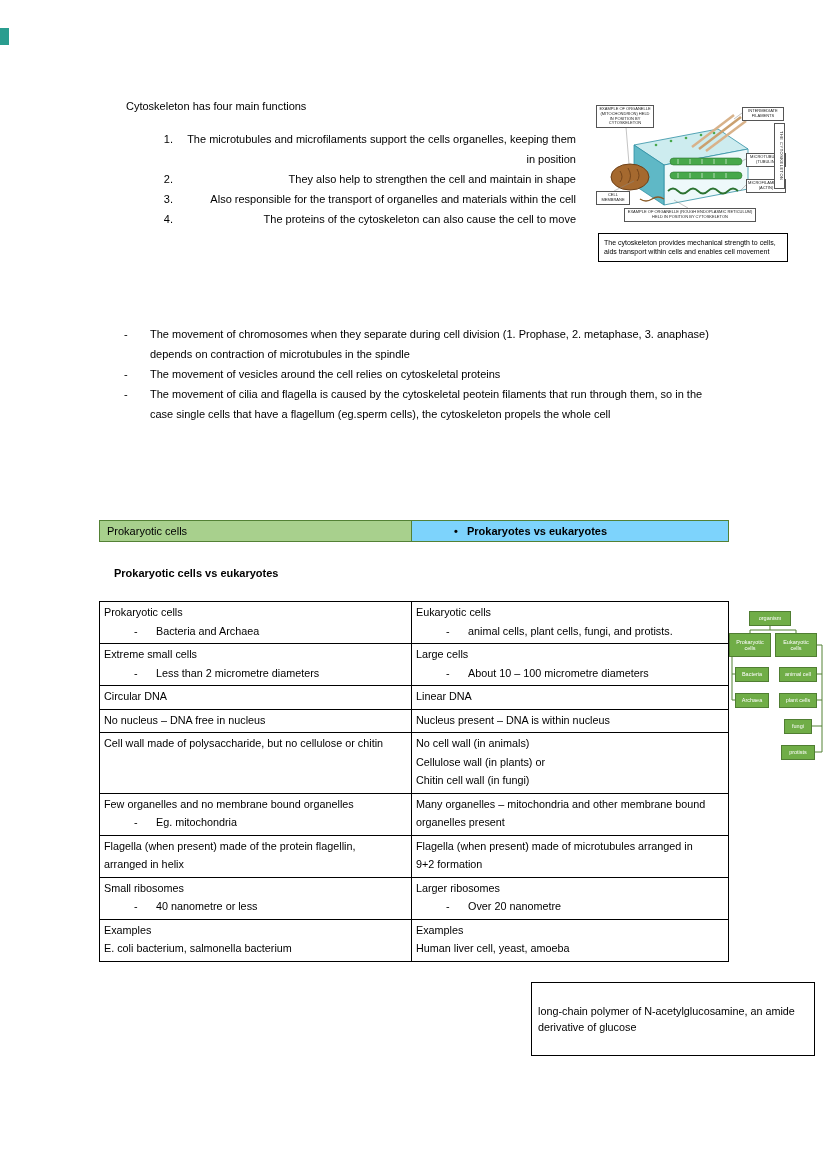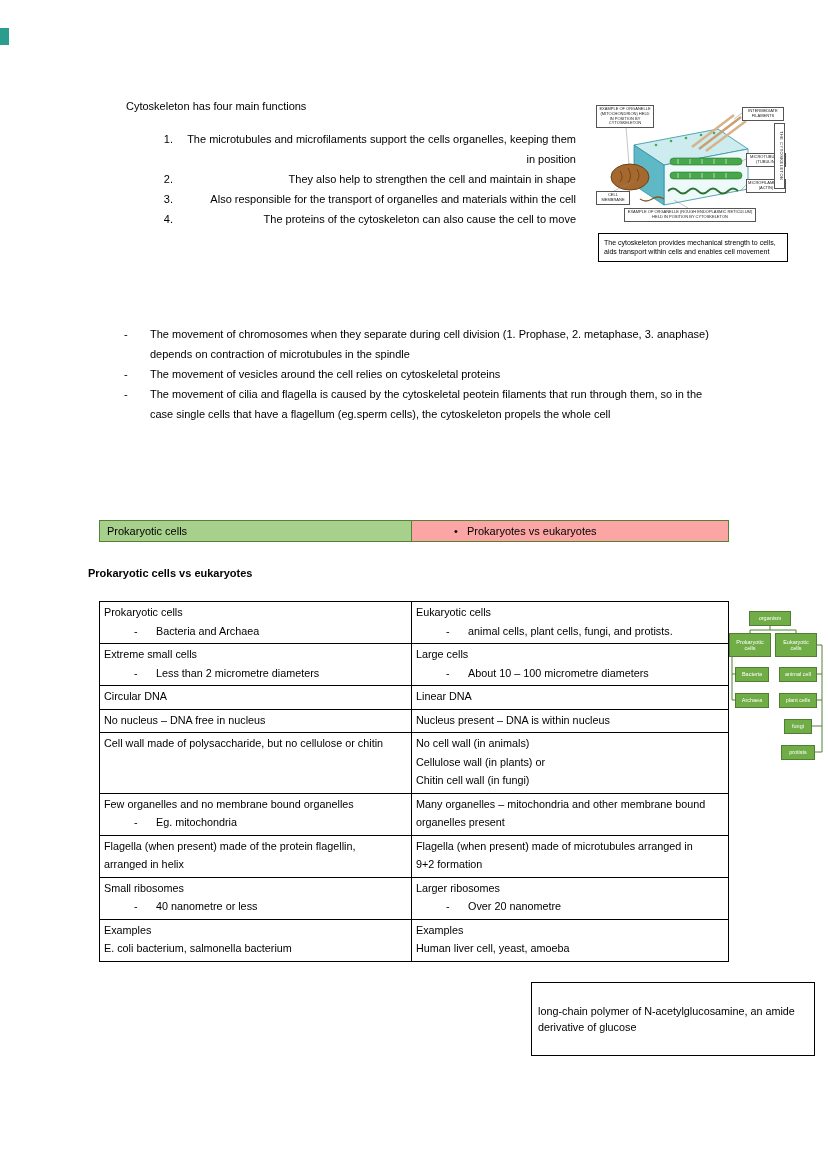--- a/index.html
+++ b/index.html
@@ -42,21 +42,21 @@
 
   
   .banner {
     position:absolute; left:99px; top:520px; width:630px; height:22px;
     display:flex; border:1px solid #538135; font-size:11px;
   }
   .banner-left { width:312px; border-right:1px solid #538135; padding:4px 0 0 7px; }
   .banner-right { flex:1; padding:4px 0 0 42px; }
   .banner-right .bullet { display:inline-block; width:13px; }
 
-  .h2 { position:absolute; left:88px; top:567px; font-size:11px; font-weight:bold; }
+  .h2 { position:absolute; left:114px; top:567px; font-size:11px; font-weight:bold; }
 
   
   table.cmp {
     position:absolute; left:99px; top:601px; width:630px;
     border-collapse:collapse; font-size:10.8px; table-layout:fixed;
   }
   table.cmp td {
     border:1px solid #000; vertical-align:top;
     padding:1px 16px 3px 4px; line-height:18.5px;
   }
@@ -153,21 +153,21 @@
       <div class="flabel" style="left: 150px; top: 76px; width: 40px;">MICROFILAMENTS (ACTIN)</div>
       <div class="flabel" style="left: 0px; top: 88px; width: 34px;">CELL MEMBRANE</div>
       <div class="flabel" style="left: 28px; top: 105px; width: 132px;">EXAMPLE OF ORGANELLE (ROUGH ENDOPLASMIC RETICULUM) HELD IN POSITION BY CYTOSKELETON</div>
       <div class="flabel vert" style="left: 178px; top: 20px; width: 11px; height: 66px;">THE CYTOSKELETON</div>
     </div>
 
   <div class="caption-box">The cytoskeleton provides mechanical strength to cells, aids transport within cells and enables cell movement</div>
 
   <div class="banner">
     <div class="banner-left" style="background: rgb(168, 208, 141);">Prokaryotic cells</div>
-    <div class="banner-right" style="background: #fca5a5;">
+    <div class="banner-right" style="background: #7dd3fc; font-weight: bold;">
       <span class="bullet">•</span><span>Prokaryotes vs eukaryotes</span>
     </div>
   </div>
 
   <p class="h2">Prokaryotic cells vs eukaryotes</p>
 
   <table class="cmp">
     <tbody>
         <tr>
           <td class="l">

